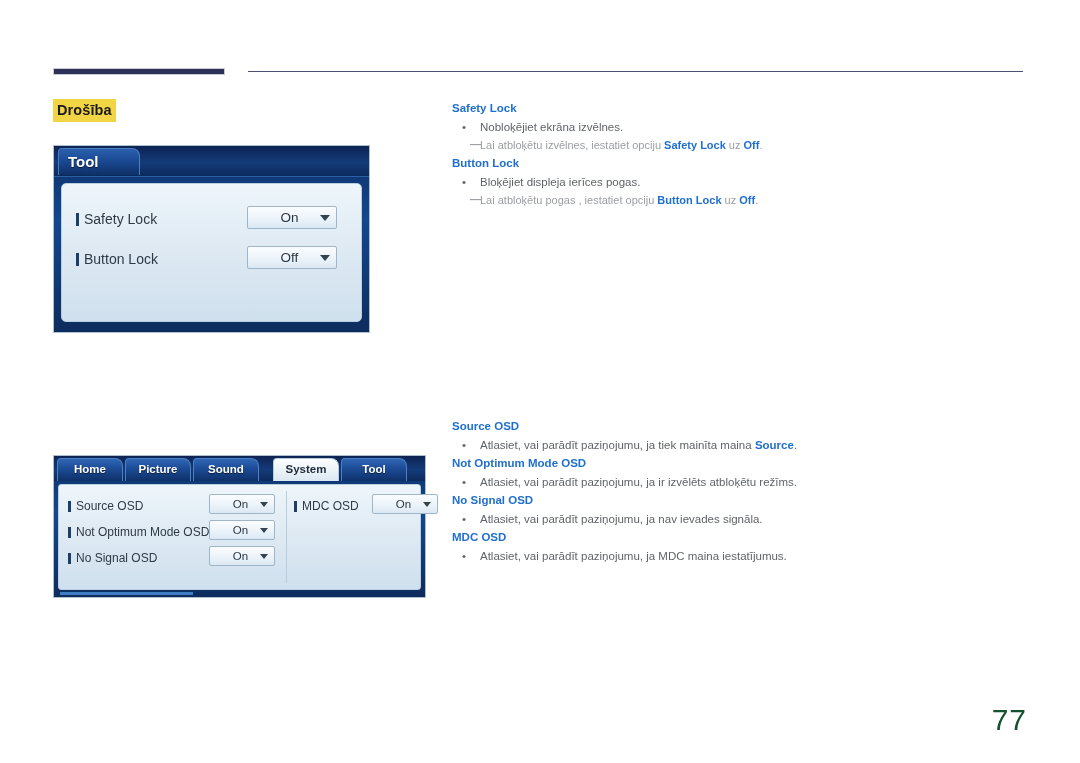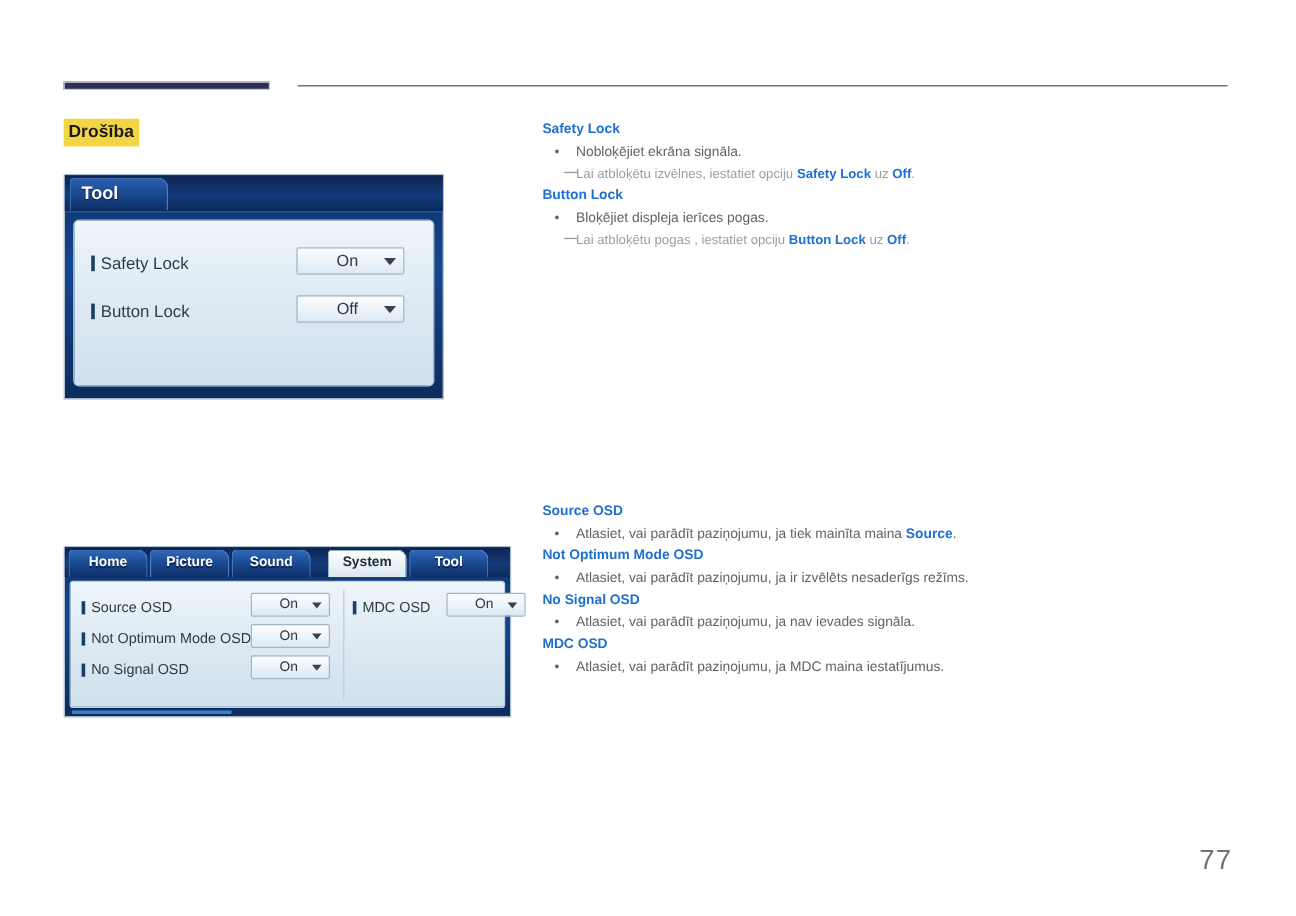--- a/index.html
+++ b/index.html
@@ -244,22 +244,22 @@
   .kw { color: #1f6fd0; font-weight: bold; }
   .kw2 { color: #1f6fd0; font-weight: bold; }
 
   #block-safety { top: 100px; }
   #block-osd { top: 418px; }
 
   
   .page-number {
     position: absolute;
     right: 53px; top: 703px;
-    color: #737373;
-    font-size: 23px;
+    color: #14532d;
+    font-size: 30px;
     font-weight: normal;
     letter-spacing: 1px;
   }
 </style>
 </head>
 <body>
 
 <div class="page">
 
   <div class="header-rule">
@@ -294,21 +294,21 @@
       </div>
 
     </div>
   </div>
 
   <div class="textcol" id="block-safety">
 
     <div class="t-head">Safety Lock</div>
     <div class="t-bullet">
       <span class="dot">•</span>
-      <span>Nobloķējiet ekrāna signāla.</span>
+      <span>Nobloķējiet ekrāna izvēlnes.</span>
     </div>
     <div class="t-note">
       <span class="dash">—</span>
       <span>Lai atbloķētu izvēlnes, iestatiet opciju </span><span class="kw">Safety Lock</span><span> uz </span><span class="kw2">Off</span><span>.</span>
     </div>
 
     <div class="t-head">Button Lock</div>
     <div class="t-bullet">
       <span class="dot">•</span>
       <span>Bloķējiet displeja ierīces pogas.</span>
@@ -377,21 +377,21 @@
 
     <div class="t-head">Source OSD</div>
     <div class="t-bullet">
       <span class="dot">•</span>
       <span>Atlasiet, vai parādīt paziņojumu, ja tiek mainīta maina </span><span class="kw">Source</span><span>.</span>
     </div>
 
     <div class="t-head">Not Optimum Mode OSD</div>
     <div class="t-bullet">
       <span class="dot">•</span>
-      <span>Atlasiet, vai parādīt paziņojumu, ja ir izvēlēts nesaderīgs režīms.</span>
+      <span>Atlasiet, vai parādīt paziņojumu, ja ir izvēlēts atbloķētu režīms.</span>
     </div>
 
     <div class="t-head">No Signal OSD</div>
     <div class="t-bullet">
       <span class="dot">•</span>
       <span>Atlasiet, vai parādīt paziņojumu, ja nav ievades signāla.</span>
     </div>
 
     <div class="t-head">MDC OSD</div>
     <div class="t-bullet">

